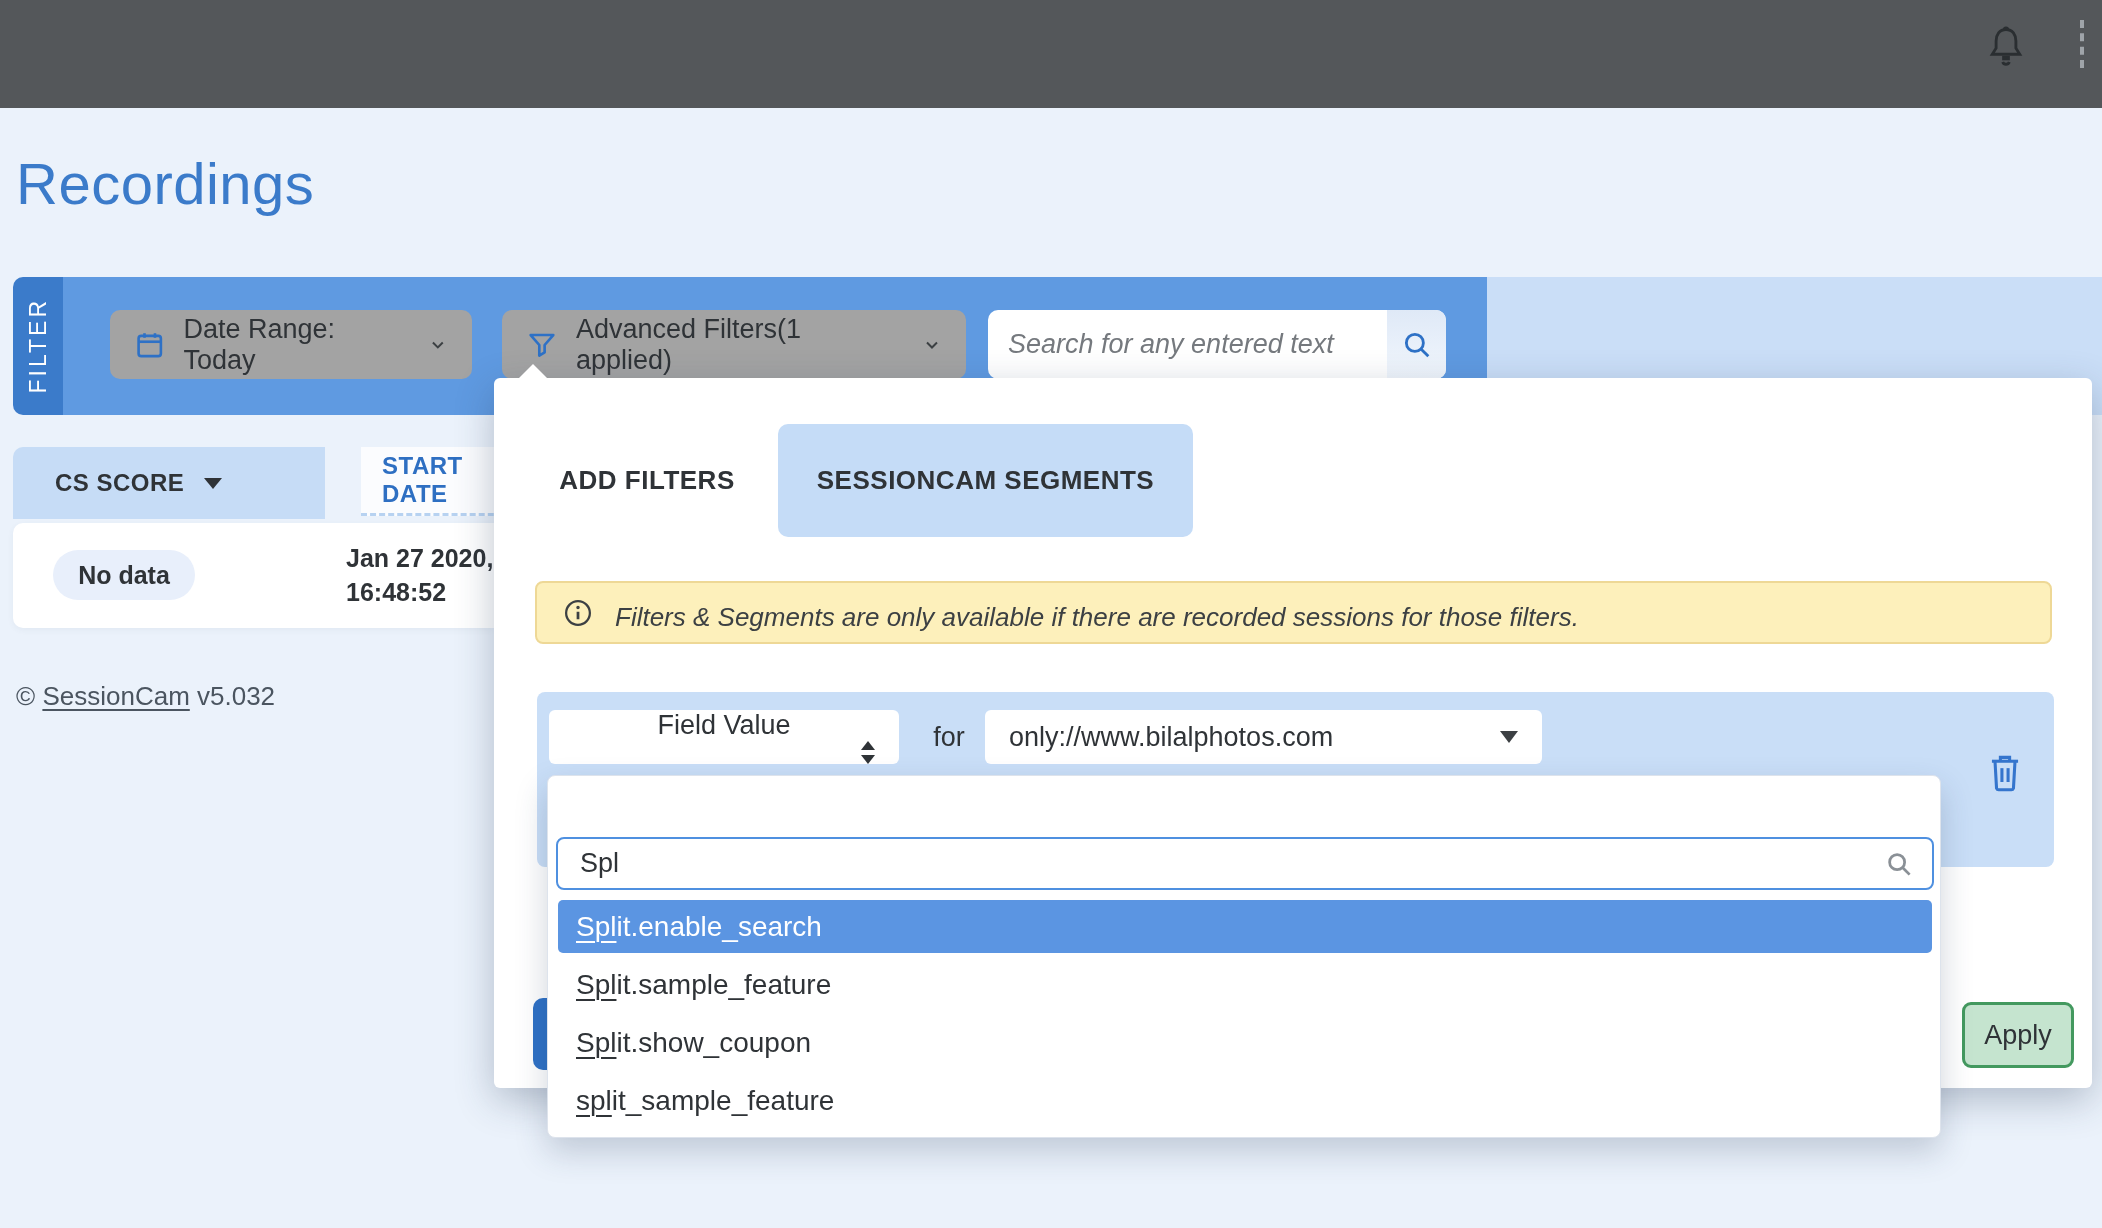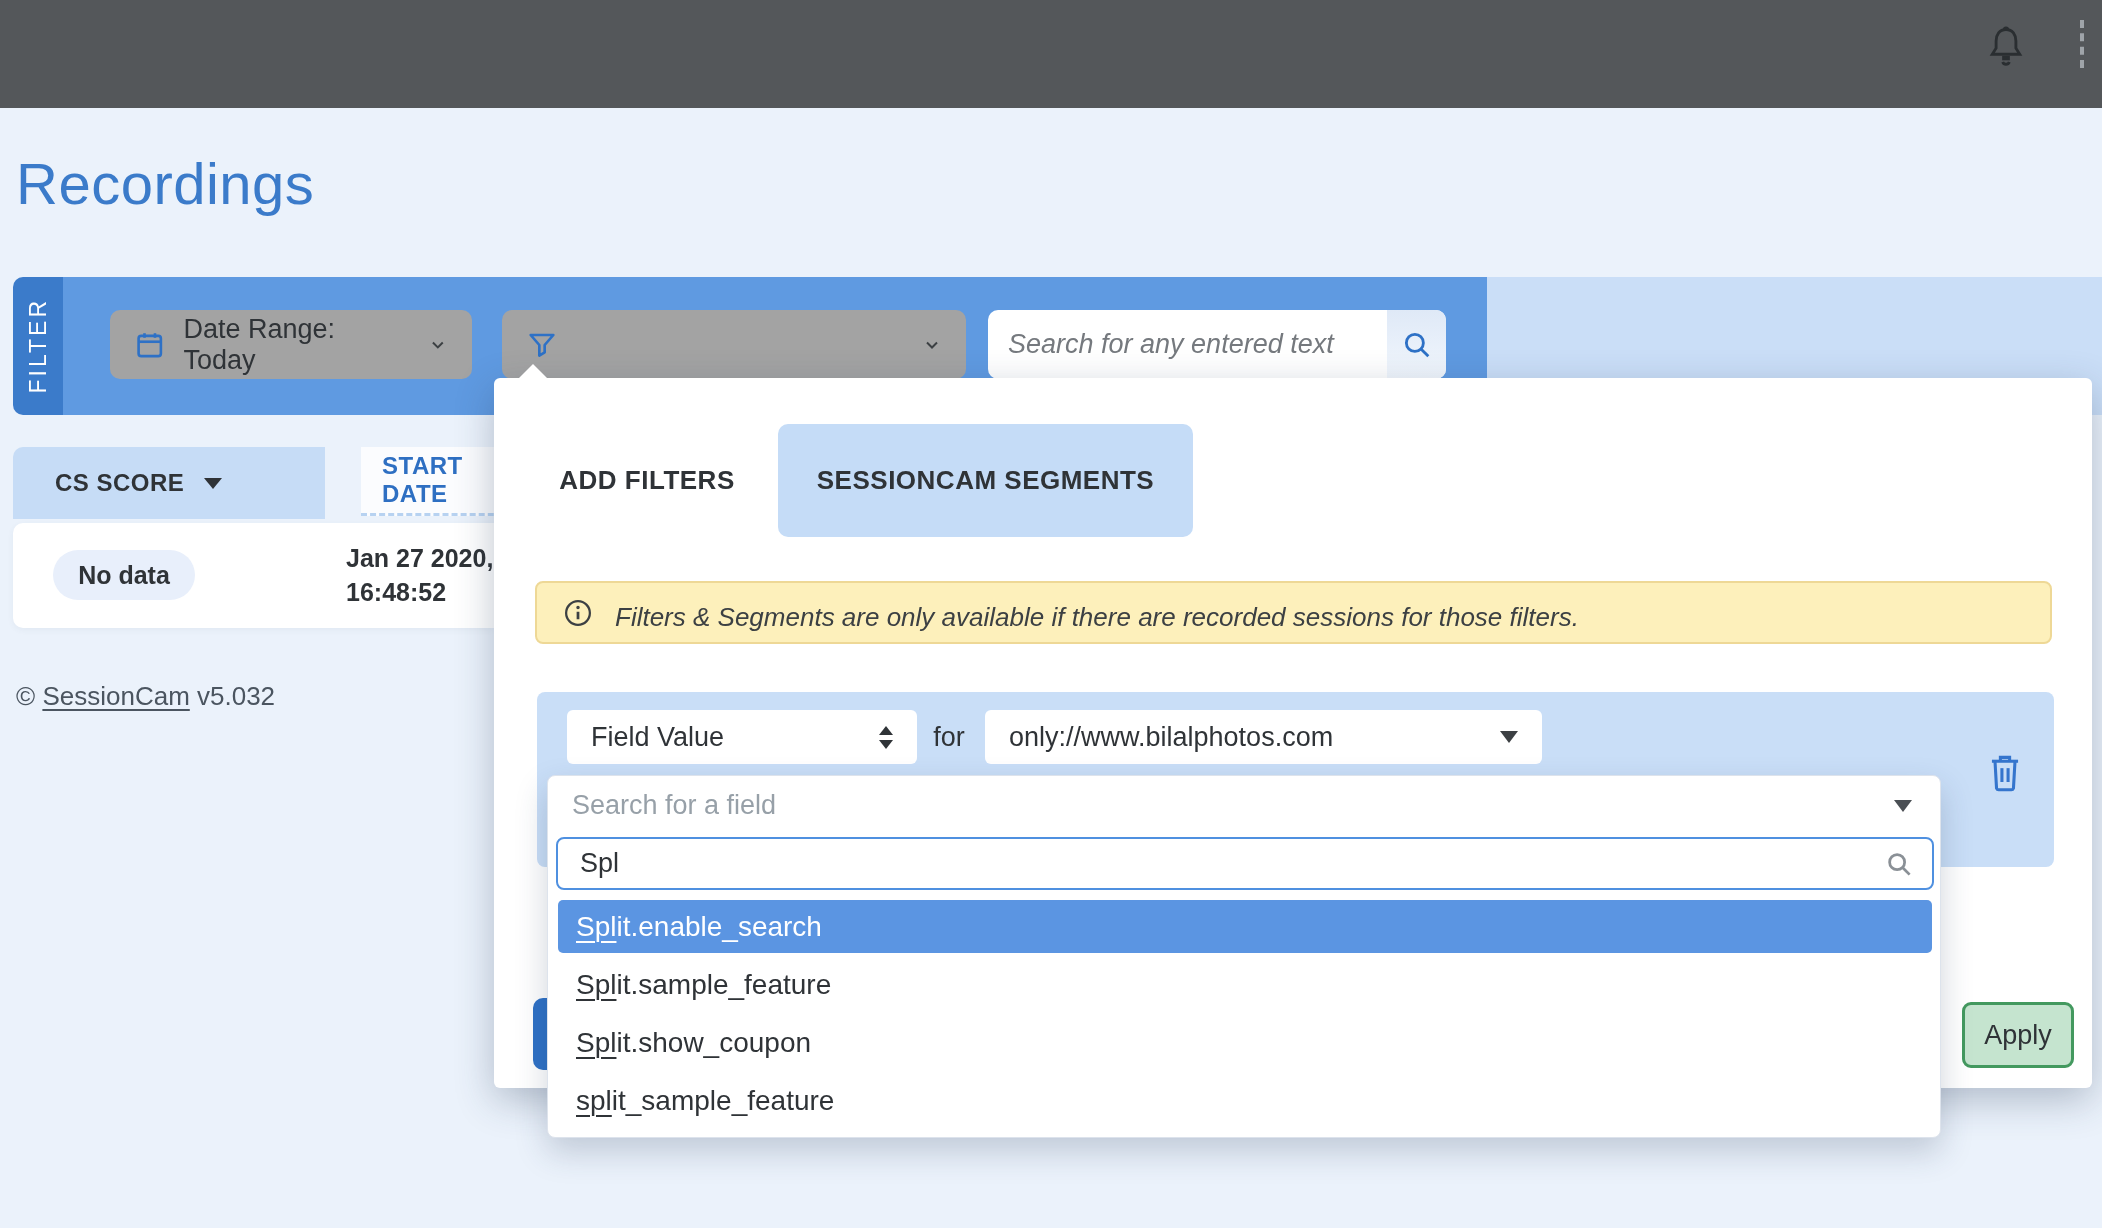--- a/index.html
+++ b/index.html
@@ -50,21 +50,21 @@
 
   
   .panel { left:494px; top:378px; width:1598px; height:710px; background:#fff; border-radius:6px; box-shadow:0 12px 38px rgba(40,60,90,.30); z-index:10; }
   .panel::before { content:""; position:absolute; left:24px; top:-14px; border-left:15px solid transparent; border-right:15px solid transparent; border-bottom:15px solid #fff; }
   .tab-add { position:absolute; left:48px; top:46px; width:210px; height:113px; display:flex; align-items:center; justify-content:center; font-size:26px; font-weight:700; color:#2f3337; letter-spacing:.5px; cursor:pointer; }
   .tab-seg { position:absolute; left:284px; top:46px; width:415px; height:113px; background:#c5dcf7; border-radius:10px; display:flex; align-items:center; justify-content:center; font-size:26px; font-weight:700; color:#2f3337; letter-spacing:.5px; cursor:pointer; }
   .banner { position:absolute; left:41px; top:203px; width:1517px; height:63px; background:var(--banner_bg); border:2px solid var(--banner_border); border-radius:8px; display:flex; align-items:center; gap:22px; padding-left:26px; }
   .banner .msg { font-size:26px; font-style:italic; color:#3c4043;margin-top:9px; }
   .card { position:absolute; left:43px; top:314px; width:1517px; height:175px; background:var(--card_blue); border-radius:8px; }
   .sel { position:absolute; top:18px; height:54px; background:#fff; border-radius:6px; display:flex; align-items:center; font-size:27px; color:#2f3337; padding:0 24px; cursor:pointer; }
-  .sel-field { left:30px; width:350px; }
+  .sel-field { left:12px; width:350px;flex-direction:column; }
   .sel-url { left:448px; width:557px; }
   .for-lbl { position:absolute; left:389px; top:18px; width:46px; height:54px; display:flex; align-items:center; justify-content:center; font-size:27px; color:#2f3337; }
   .spinner { margin-left:auto; display:flex; flex-direction:column; gap:5px; align-items:center; }
   .spin-up { width:0; height:0; border-left:7px solid transparent; border-right:7px solid transparent; border-bottom:9px solid #2f3337; }
   .spin-dn { width:0; height:0; border-left:7px solid transparent; border-right:7px solid transparent; border-top:9px solid #2f3337; }
   .caret { width:0; height:0; border-left:9px solid transparent; border-right:9px solid transparent; border-top:12px solid #3c4043; margin-left:auto; }
   .trash { position:absolute; right:30px; top:60px; width:38px; height:40px; cursor:pointer; }
   .apply { position:absolute; left:1468px; top:624px; width:112px; height:66px; background:var(--apply_bg); border:3px solid var(--apply_border); border-radius:9px; display:flex; align-items:center; justify-content:center; font-size:27px; color:#2f3337; cursor:pointer; }
 
   
@@ -163,20 +163,21 @@
   <span>Date Range: Today</span>
   <svg class="chev-dark" viewBox="0 0 24 24" fill="none" stroke="#3c4043" stroke-width="2.4">
       <polyline points="6,9 12,15 18,9"></polyline>
     </svg>
 </div>
 
 <div class="abs bar-btn btn-adv">
   <svg width="32" height="32" viewBox="0 0 24 24" fill="none" stroke="#2e71c6" stroke-width="2" stroke-linejoin="round">
     <path d="M3.5 4.5 h17 L14 12 v5.5 L10 20 v-8 z"></path>
   </svg>
+  <span>Advanced Filters(1 applied)</span>
   <svg class="chev-dark" viewBox="0 0 24 24" fill="none" stroke="#3c4043" stroke-width="2.4">
       <polyline points="6,9 12,15 18,9"></polyline>
     </svg>
 </div>
 
 <div class="abs search-wrap">
   <input type="text" placeholder="Search for any entered text" style="">
   <div class="search-go">
     <svg width="34" height="34" viewBox="0 0 24 24" fill="none" stroke="#2e71c6" stroke-width="2">
       <circle cx="10.5" cy="10.5" r="6"></circle>
@@ -237,24 +238,20 @@
       </svg>
     </div>
   </div>
 
   <div class="apply">Apply</div>
 </div>
 
 <div class="abs peek-btn"></div>
 
 <div class="abs field-dd">
-  <div class="dd-display">
-    <span class="dd-placeholder">Search for a field</span>
-    <span class="dd-caret"></span>
-  </div>
   <div class="dd-input">
     <input type="text" value="Spl" style="">
     <svg width="30" height="30" viewBox="0 0 24 24" fill="none" stroke="#8a9096" stroke-width="2.2">
       <circle cx="10.5" cy="10.5" r="6"></circle>
         <path d="M15 15 l5.5 5.5"></path>
     </svg>
   </div>
   <div class="dd-options" id="dd-options">
       <div class="opt selected">
         <span class="match">Spl</span>

